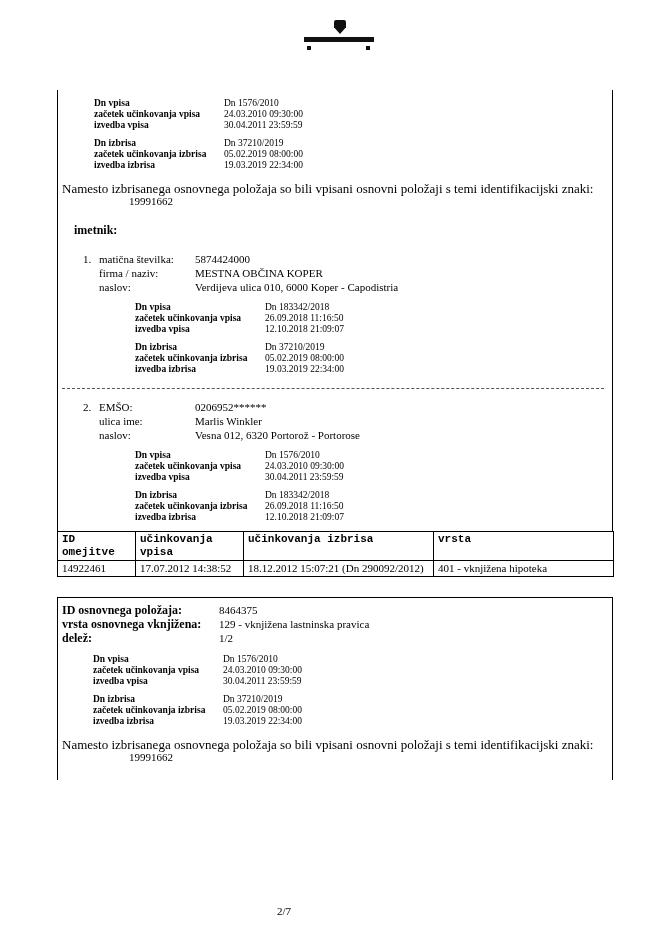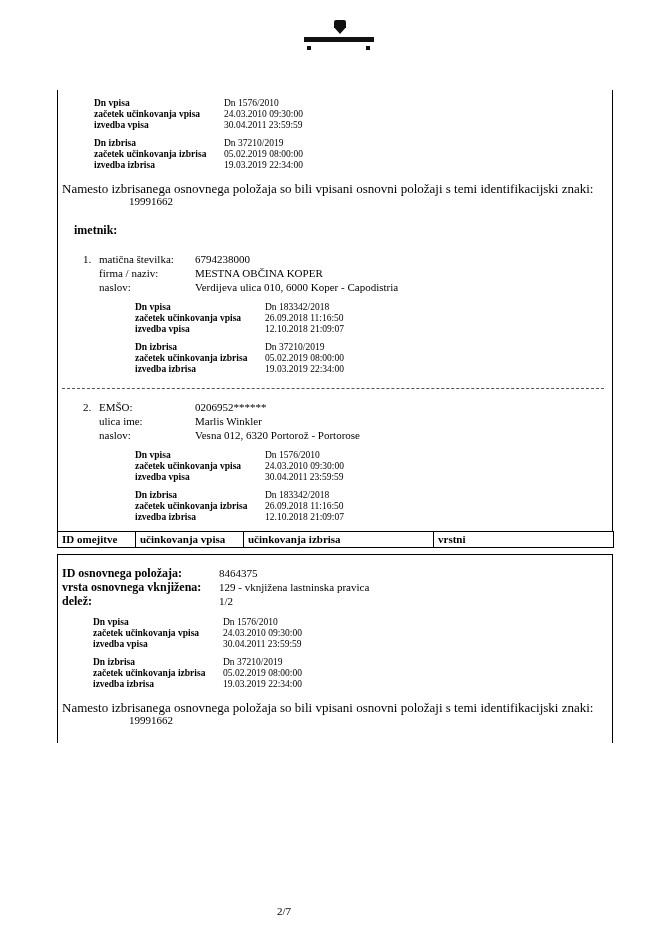--- a/index.html
+++ b/index.html
@@ -50,27 +50,27 @@
 
   .omej { display: flex; margin: 16px 0 4px 4px; }
   .omej-lbl { font-size: 12px; font-weight: bold; width: 86px; flex: none; }
   .warning { font-size: 8.5px; line-height: 10.5px; width: 448px; text-align: center; }
 
   
   table.restr { border-collapse: collapse; width: 556px; font-size: 11px; table-layout: fixed; }
   table.restr th, table.restr td {
     border: 1px solid #000; padding: 1px 4px; text-align: left; vertical-align: top; line-height: 13px;
   }
-  table.restr th { font-weight: bold; }
+  table.restr th { font-weight: bold; font-family: Liberation Mono, monospace; }
   .c0 { width: 78px; } .c1 { width: 108px; } .c2 { width: 190px; } .c3 { width: 180px; }
 
   
   .box2 {
     border: 1px solid #000; border-bottom: none;
-    margin-top: 6px; padding: 11px 4px 16px 4px;
+    margin-top: 20px; padding: 5px 4px 16px 4px;
   }
   .b2row { display: flex; font-size: 11px; line-height: 14px; }
   .b2lbl { font-weight: bold; font-size: 12px; width: 157px; flex: none; }
   .box2 .note { margin-left: 0; }
   .box2 .note-id { margin-left: 67px; }
 
   .pageno { position: absolute; left: 0; top: 905px; width: 568px; text-align: center; font-size: 11px; }
 </style>
 </head>
 <body>
@@ -119,21 +119,21 @@
 
     <div class="note">Namesto izbrisanega osnovnega položaja so bili vpisani osnovni položaji s temi identifikacijski znaki:</div>
     <div class="note-id">19991662</div>
 
     <div class="imetnik">imetnik:</div>
 
     <div class="holder">
       <div class="fieldrow">
           <span class="fnum">1.</span>
           <span class="flbl">matična številka:</span>
-          <span class="fval">6794238000</span>
+          <span class="fval">5874424000</span>
         </div>
       <div class="fieldrow">
           <span class="fnum"></span>
           <span class="flbl">firma / naziv:</span>
           <span class="fval">MESTNA OBČINA KOPER</span>
         </div>
       <div class="fieldrow">
           <span class="fnum"></span>
           <span class="flbl">naslov:</span>
           <span class="fval">Verdijeva ulica 010, 6000 Koper - Capodistria</span>
@@ -224,21 +224,27 @@
 
 
   </div>
 
   <table class="restr">
     <tbody>
         <tr>
       <th class="c0">ID omejitve</th>
       <th class="c1">učinkovanja vpisa</th>
       <th class="c2">učinkovanja izbrisa</th>
-      <th class="c3">vrstni</th>
+      <th class="c3">vrsta</th>
+    </tr>
+    <tr>
+      <td>14922461</td>
+      <td>17.07.2012 14:38:52</td>
+      <td>18.12.2012 15:07:21 (Dn 290092/2012)</td>
+      <td>401 - vknjižena hipoteka</td>
     </tr>
   </tbody>
     </table>
 
   <div class="box2">
     <div class="b2row">
         <span class="b2lbl">ID osnovnega položaja:</span>
         <span class="b2val">8464375</span>
       </div>
     <div class="b2row">

